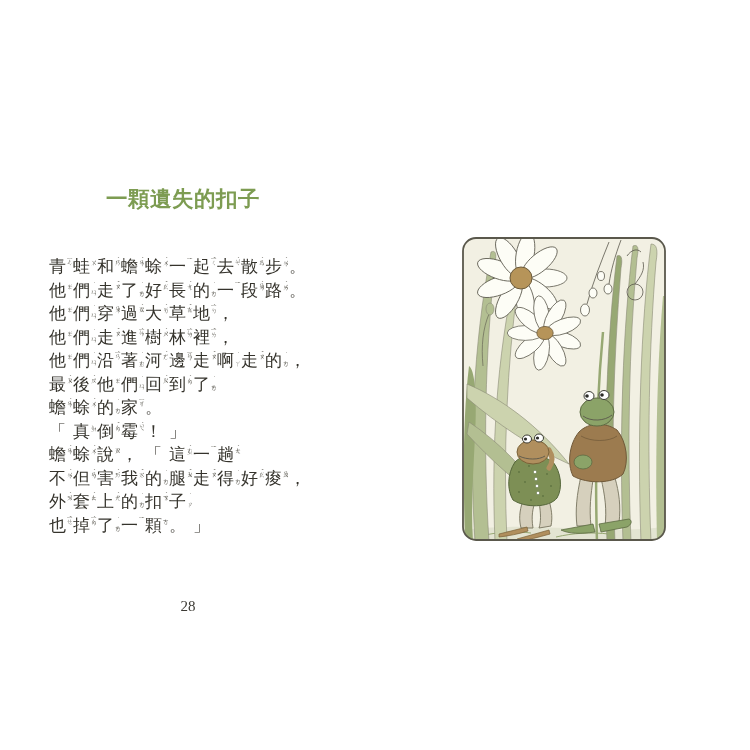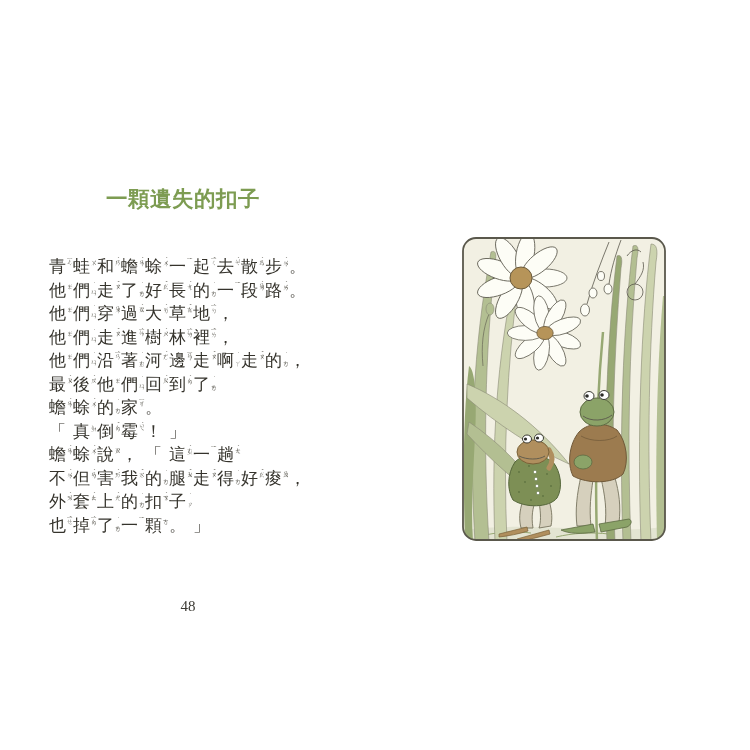--- a/index.html
+++ b/index.html
@@ -614,14 +614,14 @@
         <ellipse cx="66" cy="203" rx="4.5" ry="4" stroke-width="1" stroke="#3a3a32" fill="#ffffff"></ellipse>
         <circle cx="64.5" cy="203" r="1.6" fill="#2a2a26"></circle>
         <ellipse cx="78" cy="202" rx="4.5" ry="4" stroke-width="1" stroke="#3a3a32" fill="#ffffff"></ellipse>
         <circle cx="76.5" cy="202" r="1.6" fill="#2a2a26"></circle>
       </g>
     </g>
 
     <rect x="2" y="2" width="202" height="302" rx="13" fill="none" stroke-width="1.8" stroke="#5a584c"></rect>
   </svg>
 
-  <div class="pagenum">48</div>
+  <div class="pagenum">28</div>
 </div>
 
 </body></html>

